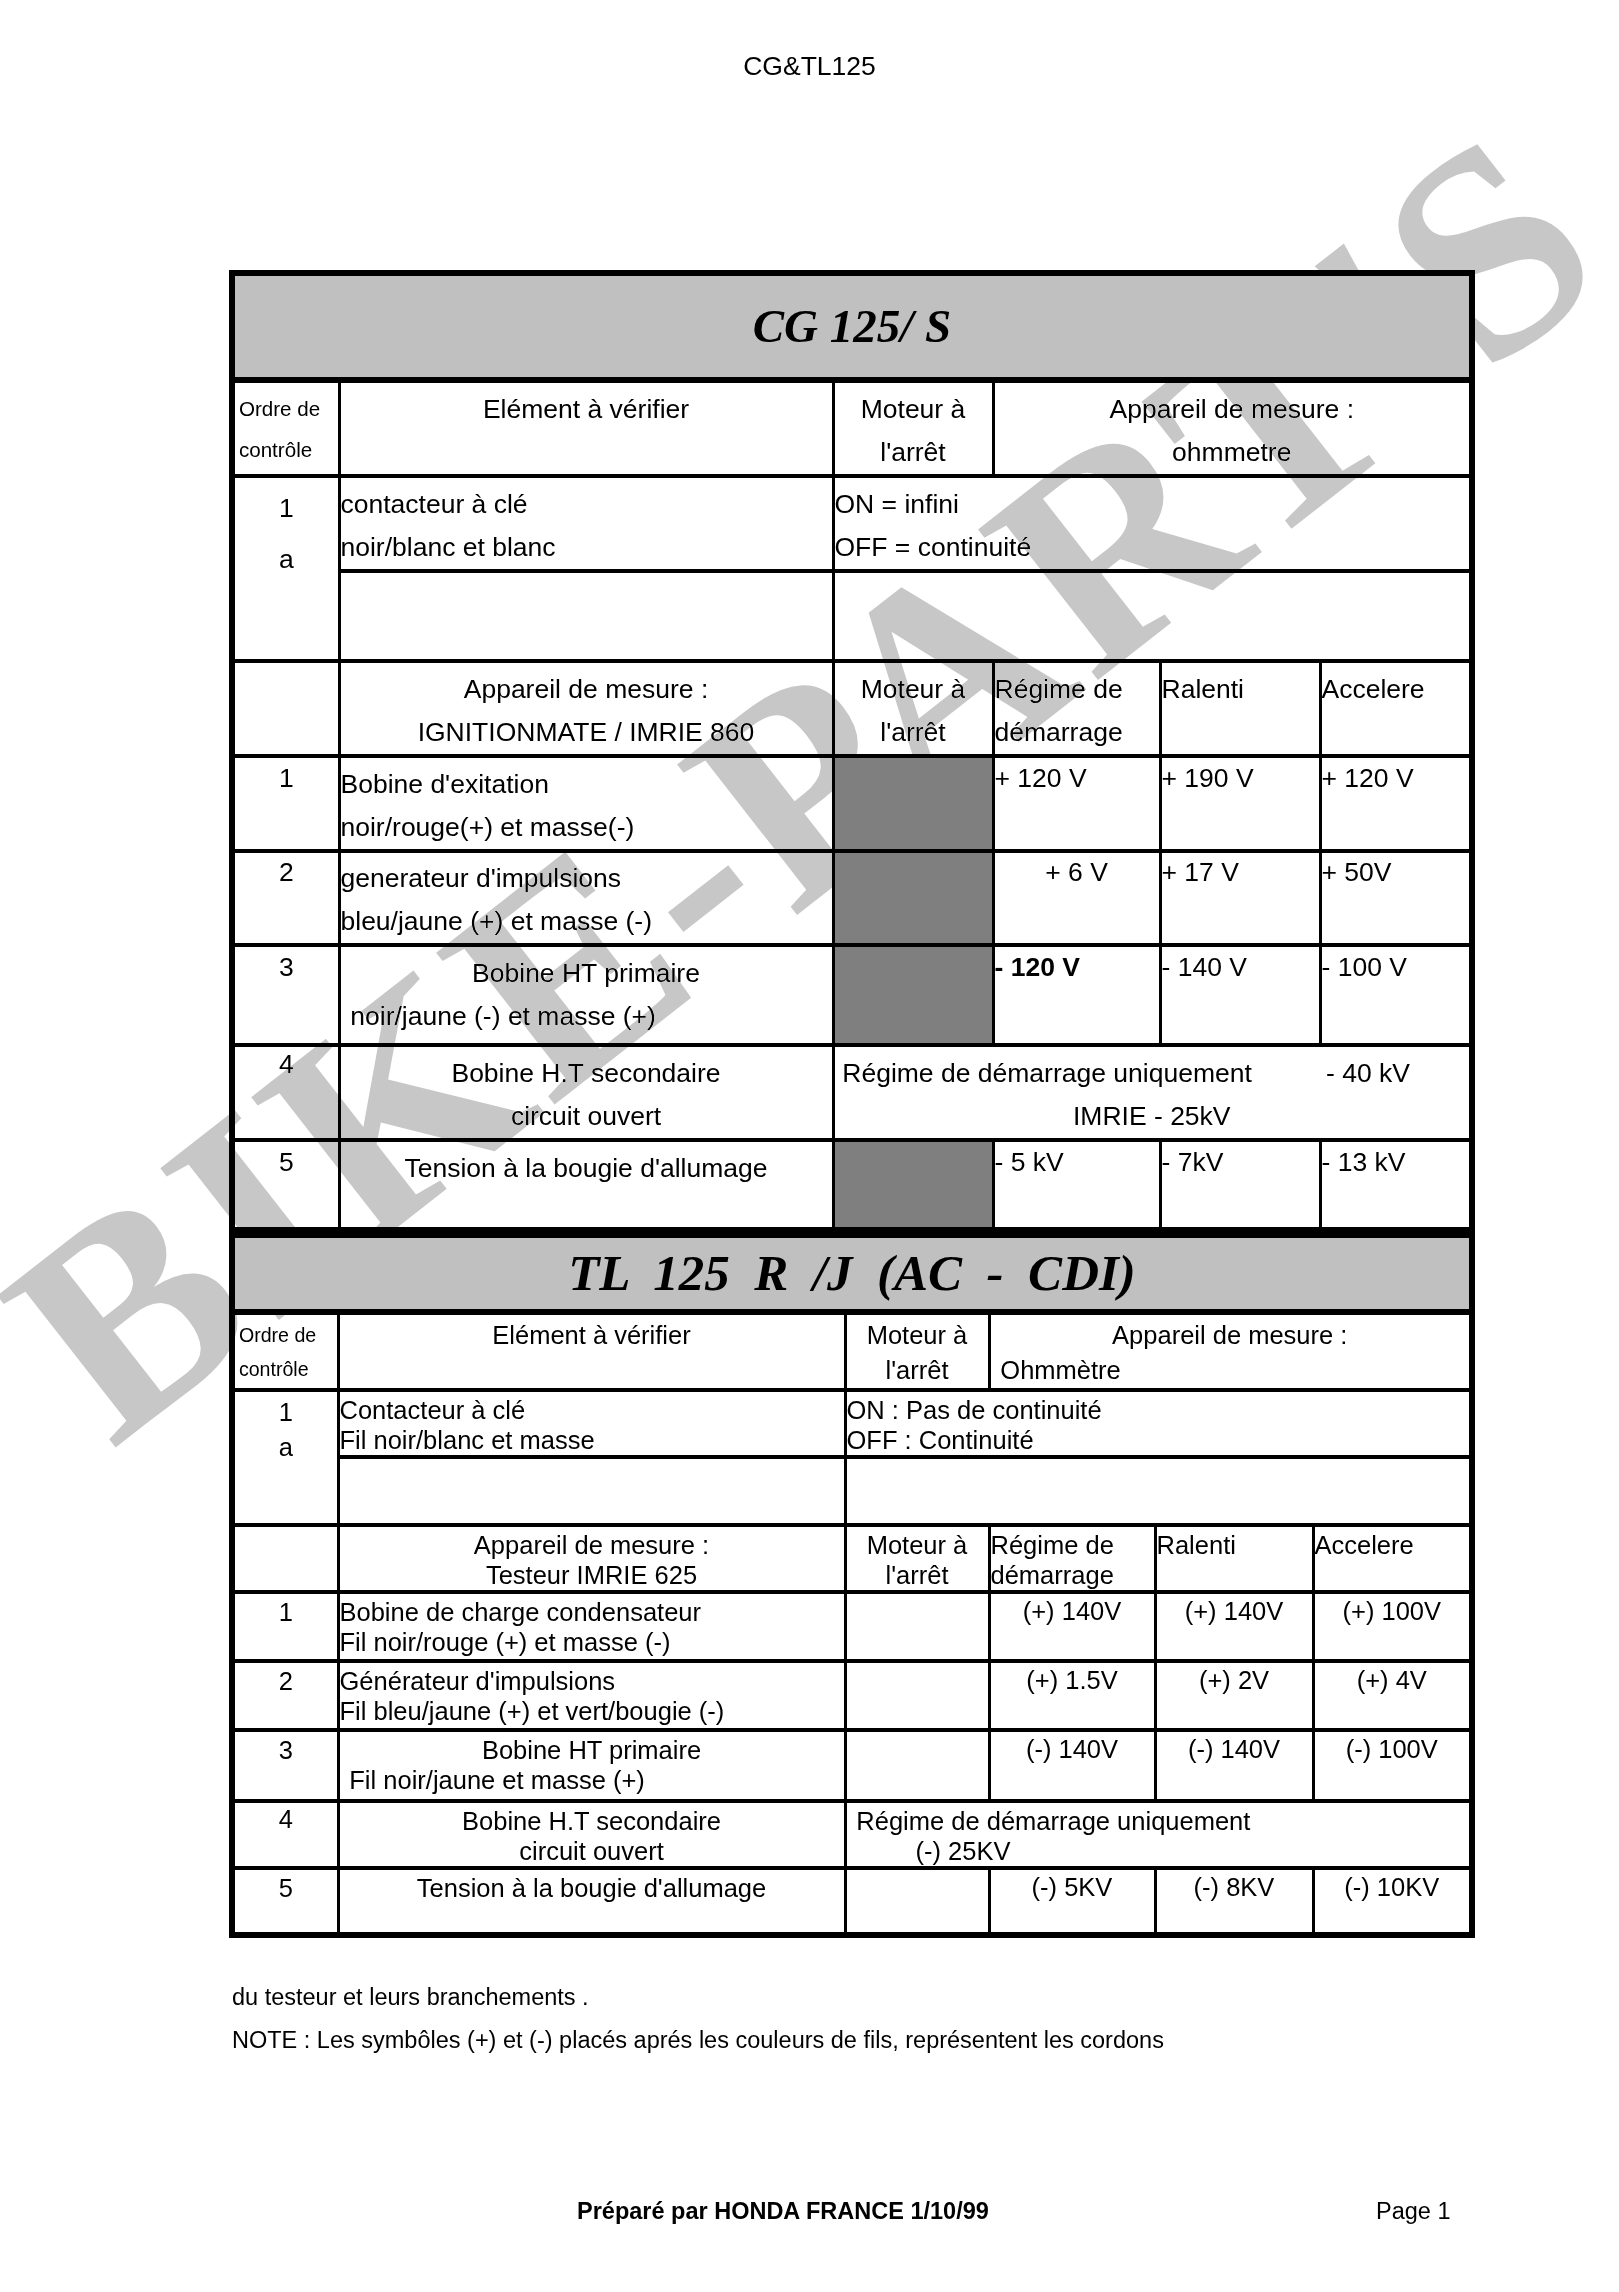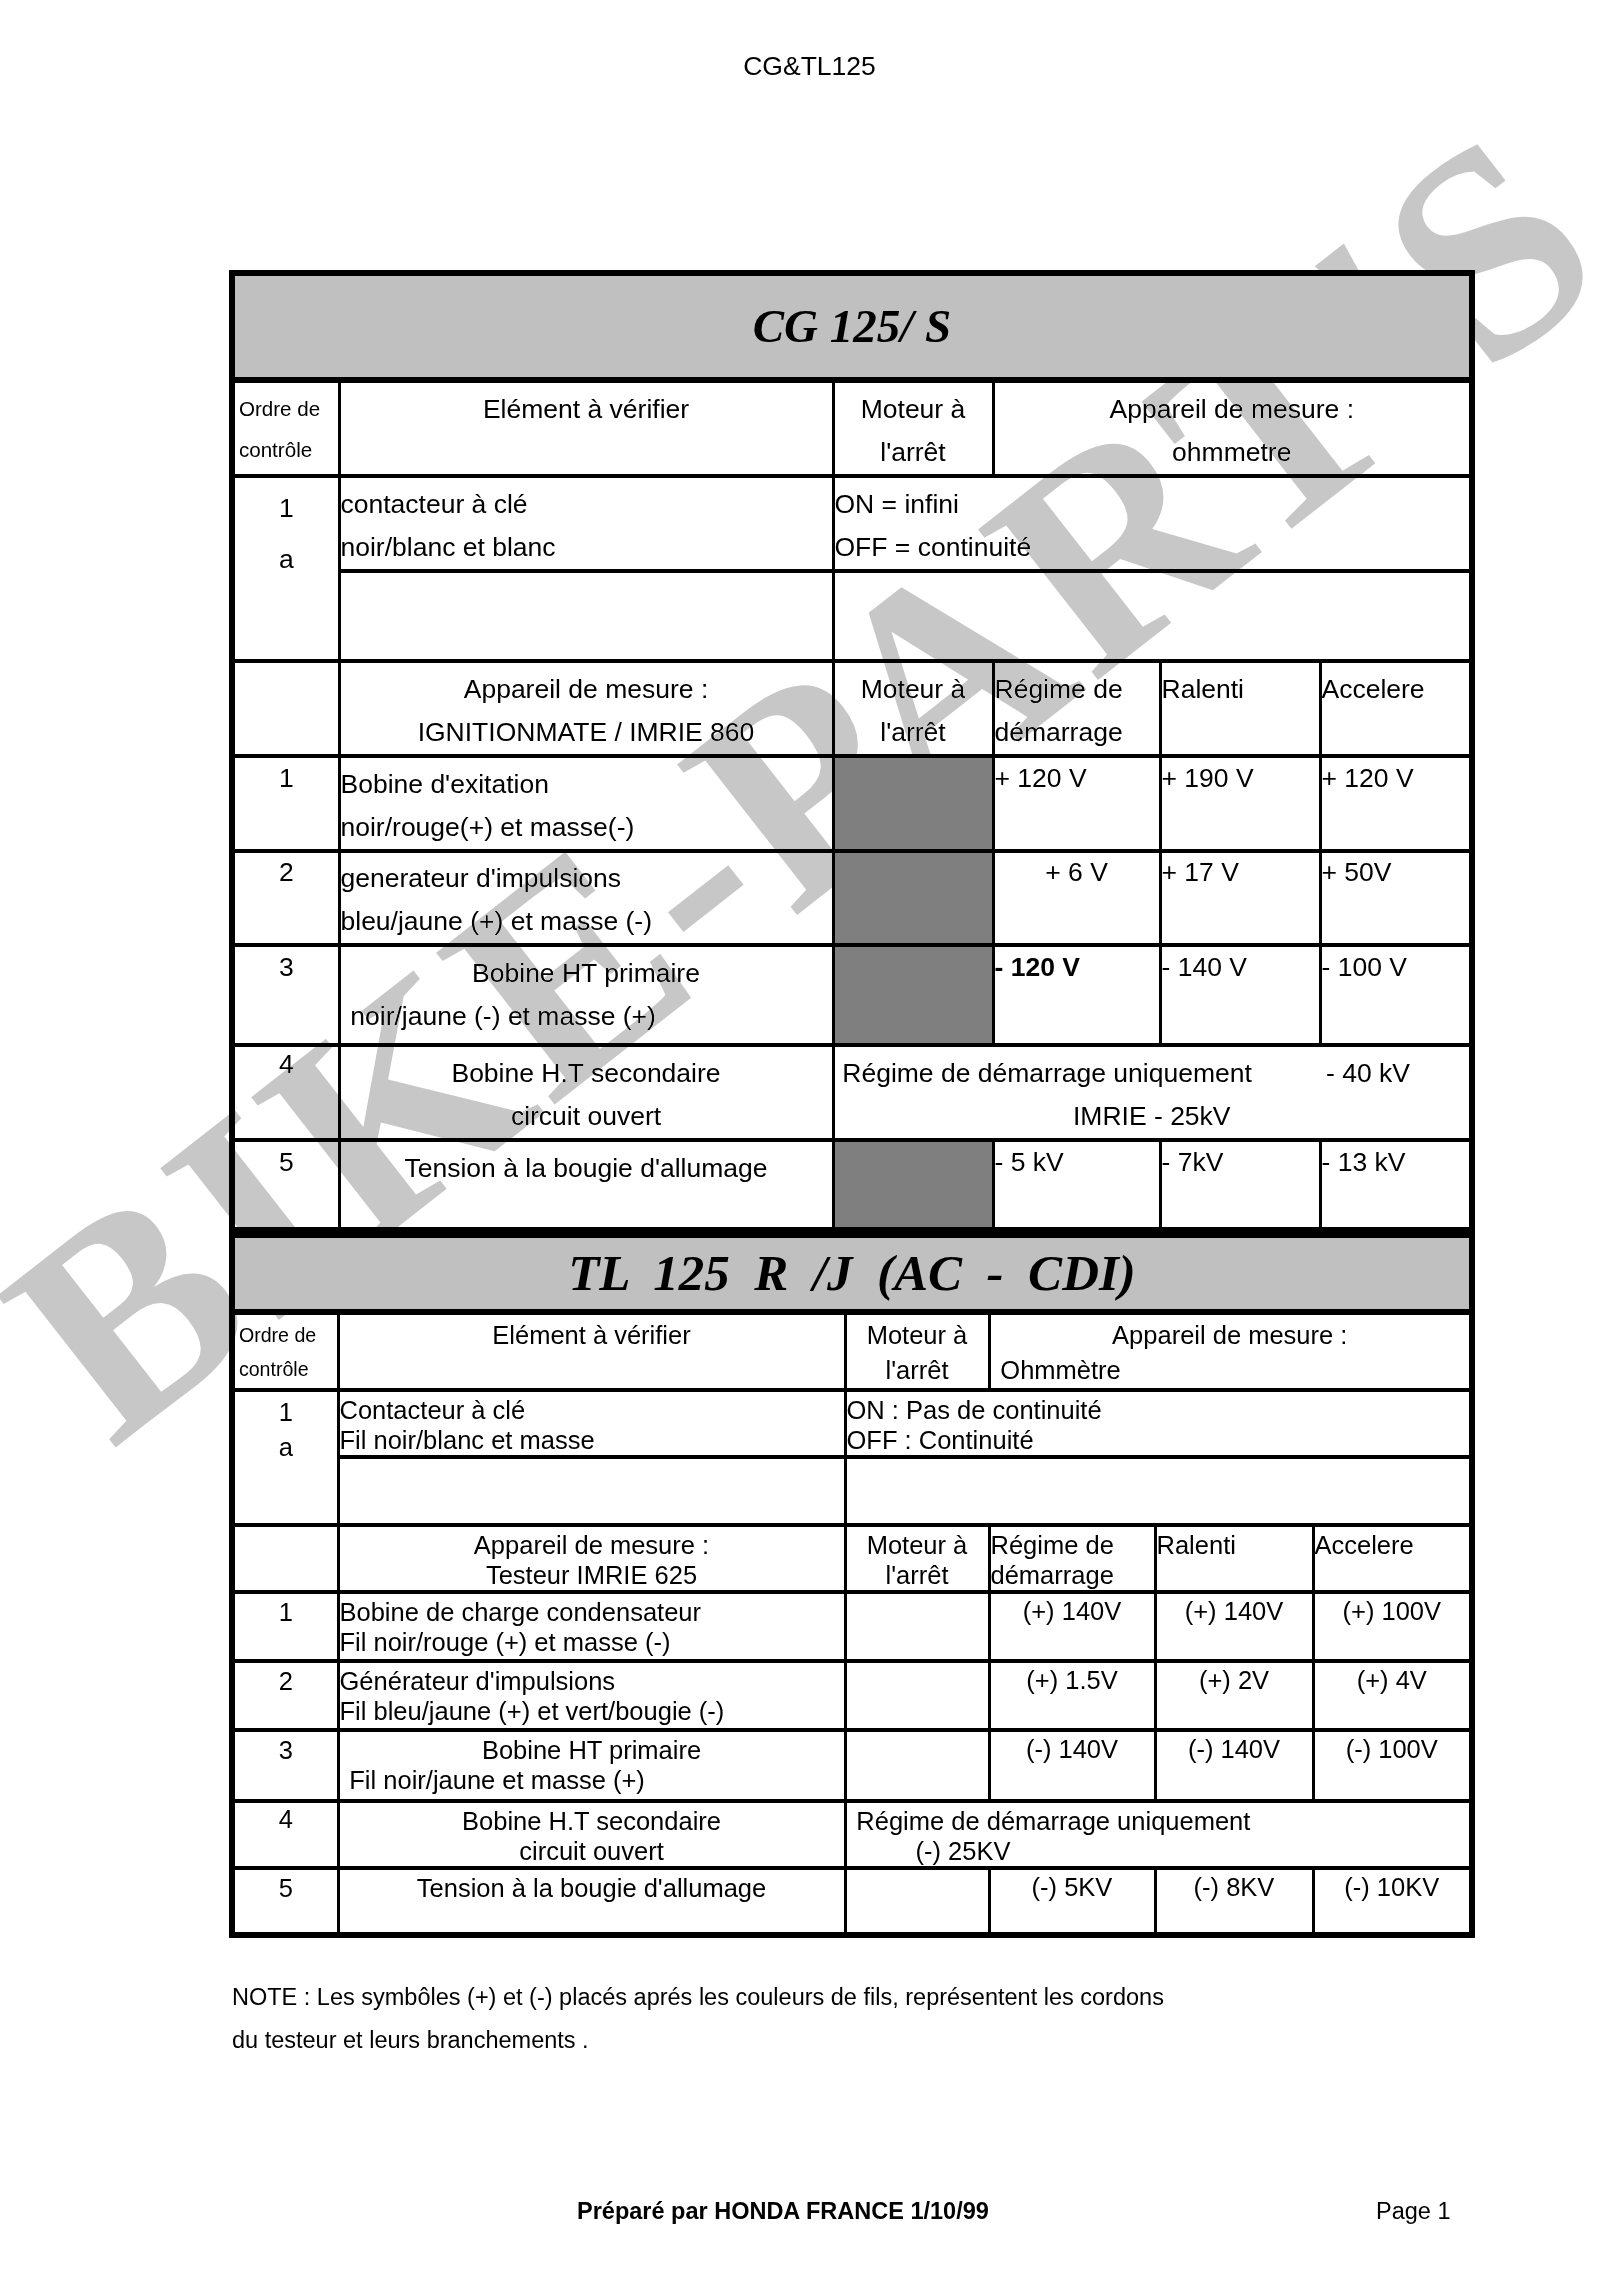--- a/index.html
+++ b/index.html
@@ -307,22 +307,22 @@
       </td>
       <td></td>
       <td class="v2t">(-) 5KV</td>
       <td class="v2t">(-) 8KV</td>
       <td class="v2t">(-) 10KV</td>
     </tr>
   </tbody>
     </table>
 
   <div class="note">
+    <span class="ln">du testeur et leurs branchements .</span>
     <span class="ln">NOTE : Les symbôles (+) et (-) placés aprés les couleurs de fils, représentent les cordons</span>
-    <span class="ln">du testeur et leurs branchements .</span>
   </div>
 
   <div class="footer-left">Préparé par HONDA FRANCE 1/10/99</div>
   <div class="footer-right">Page 1</div>
 
   <div class="wm">BIKE-PART'S</div>
 
 </div>
 
 

